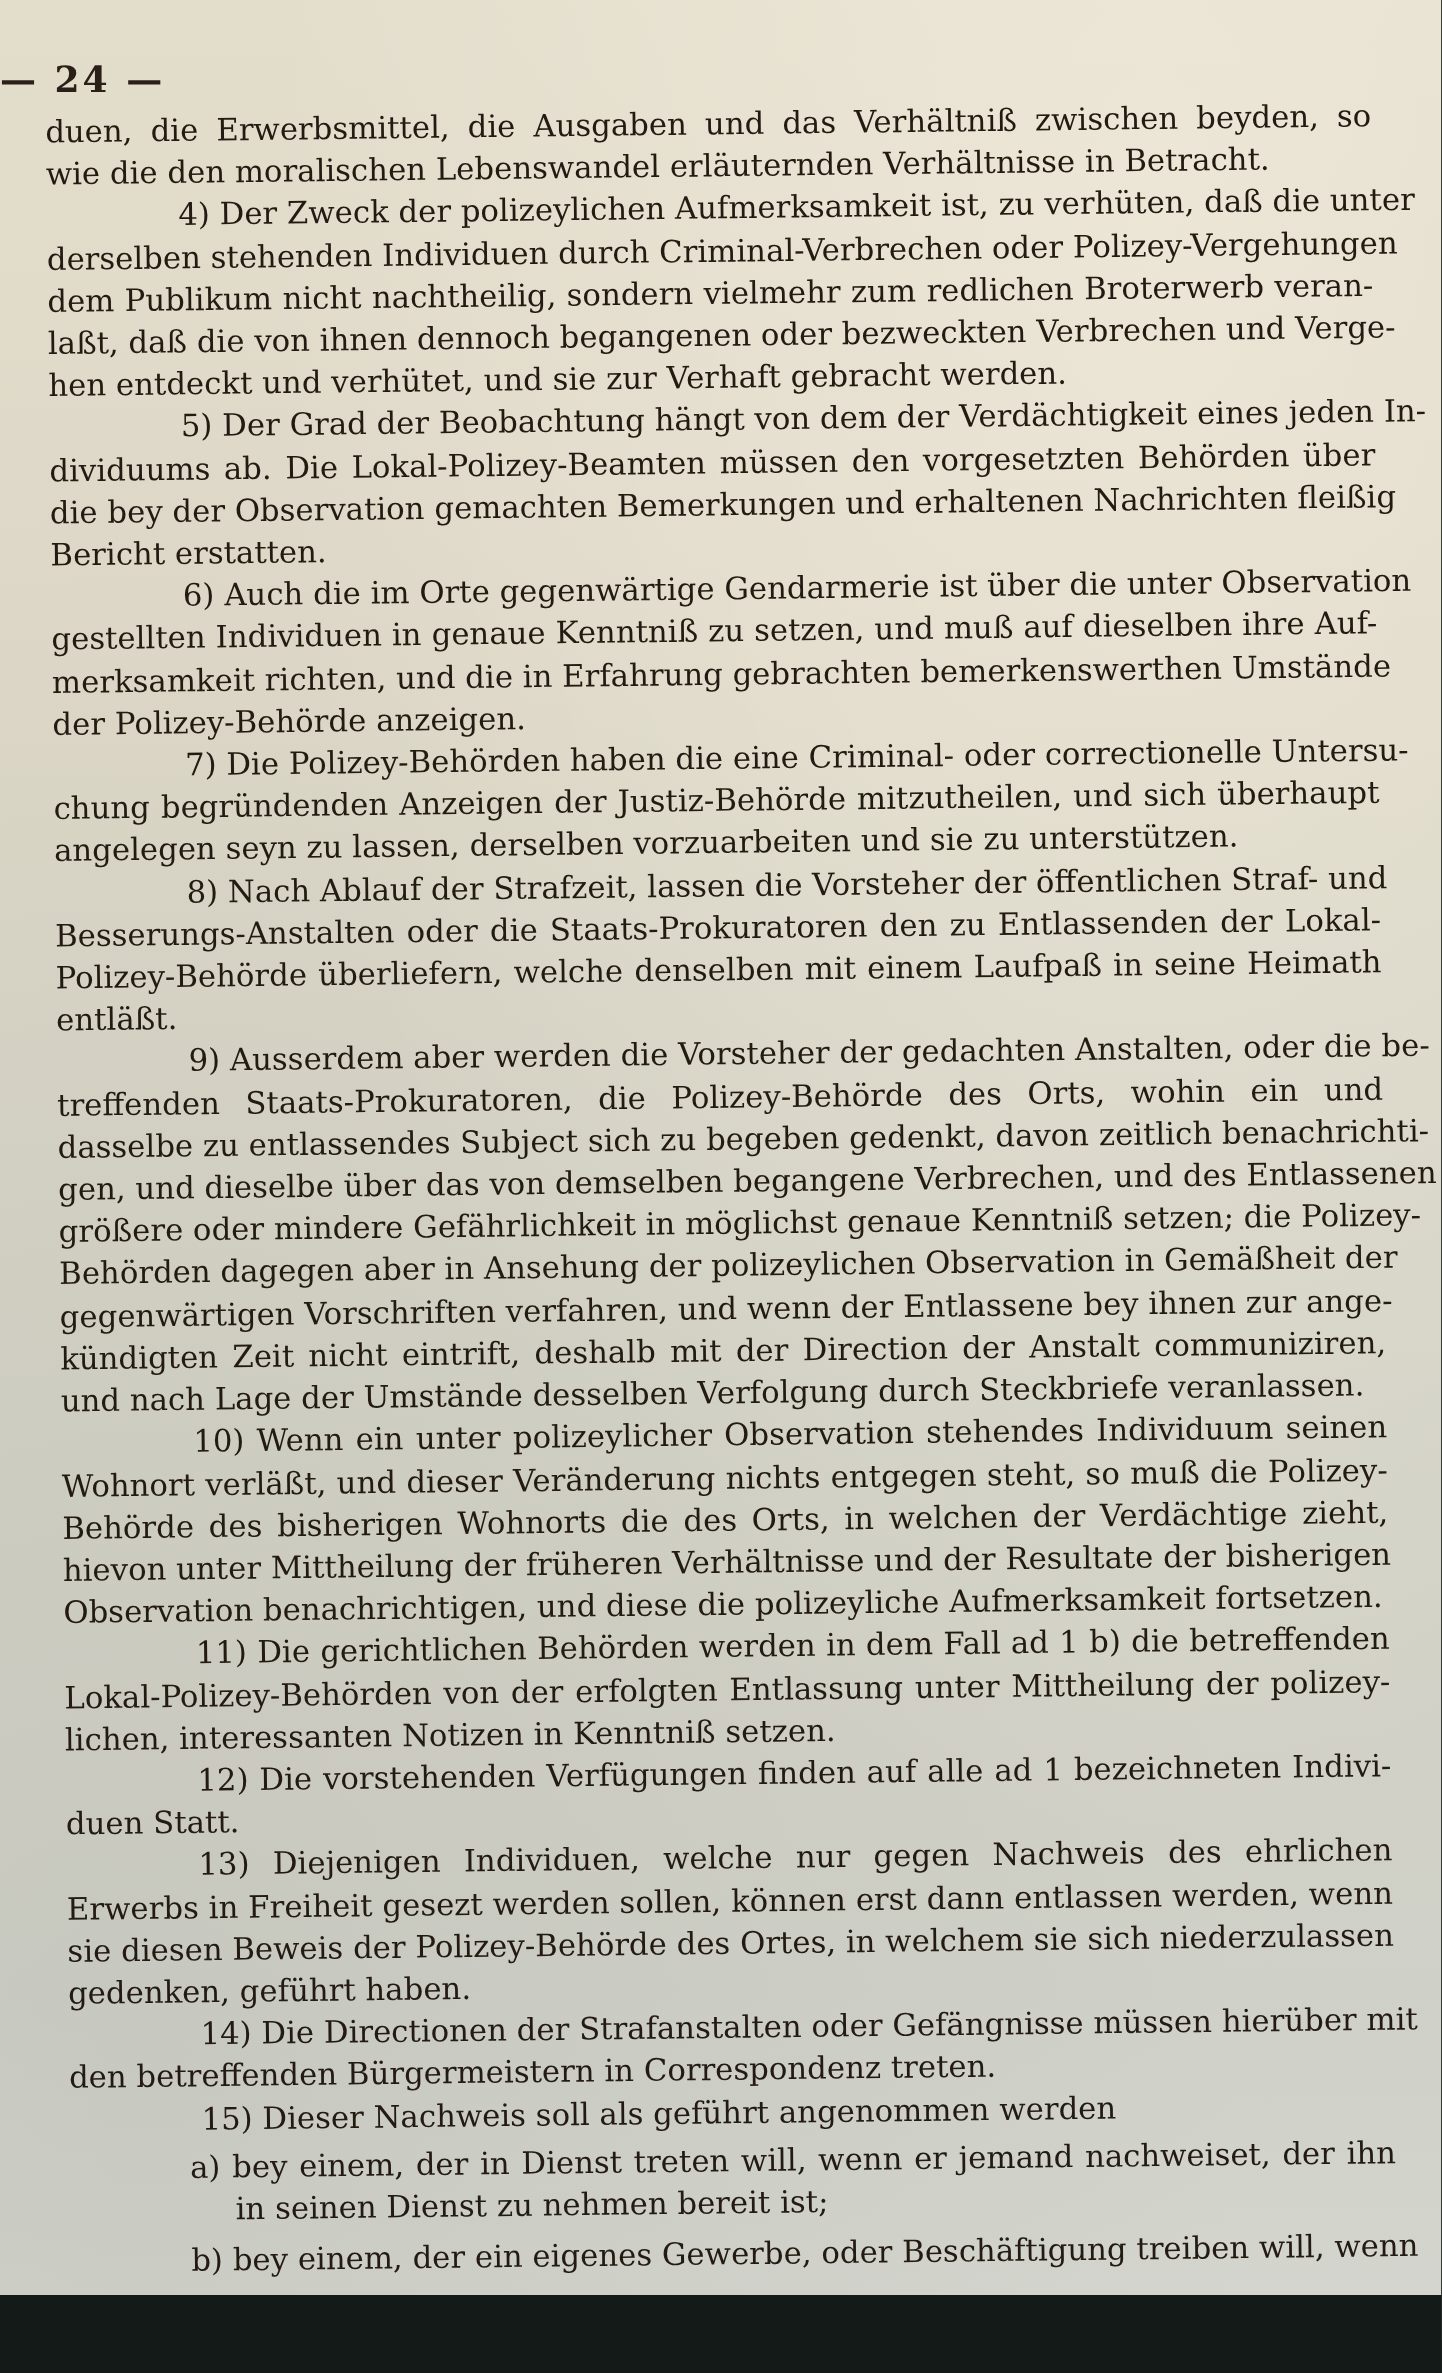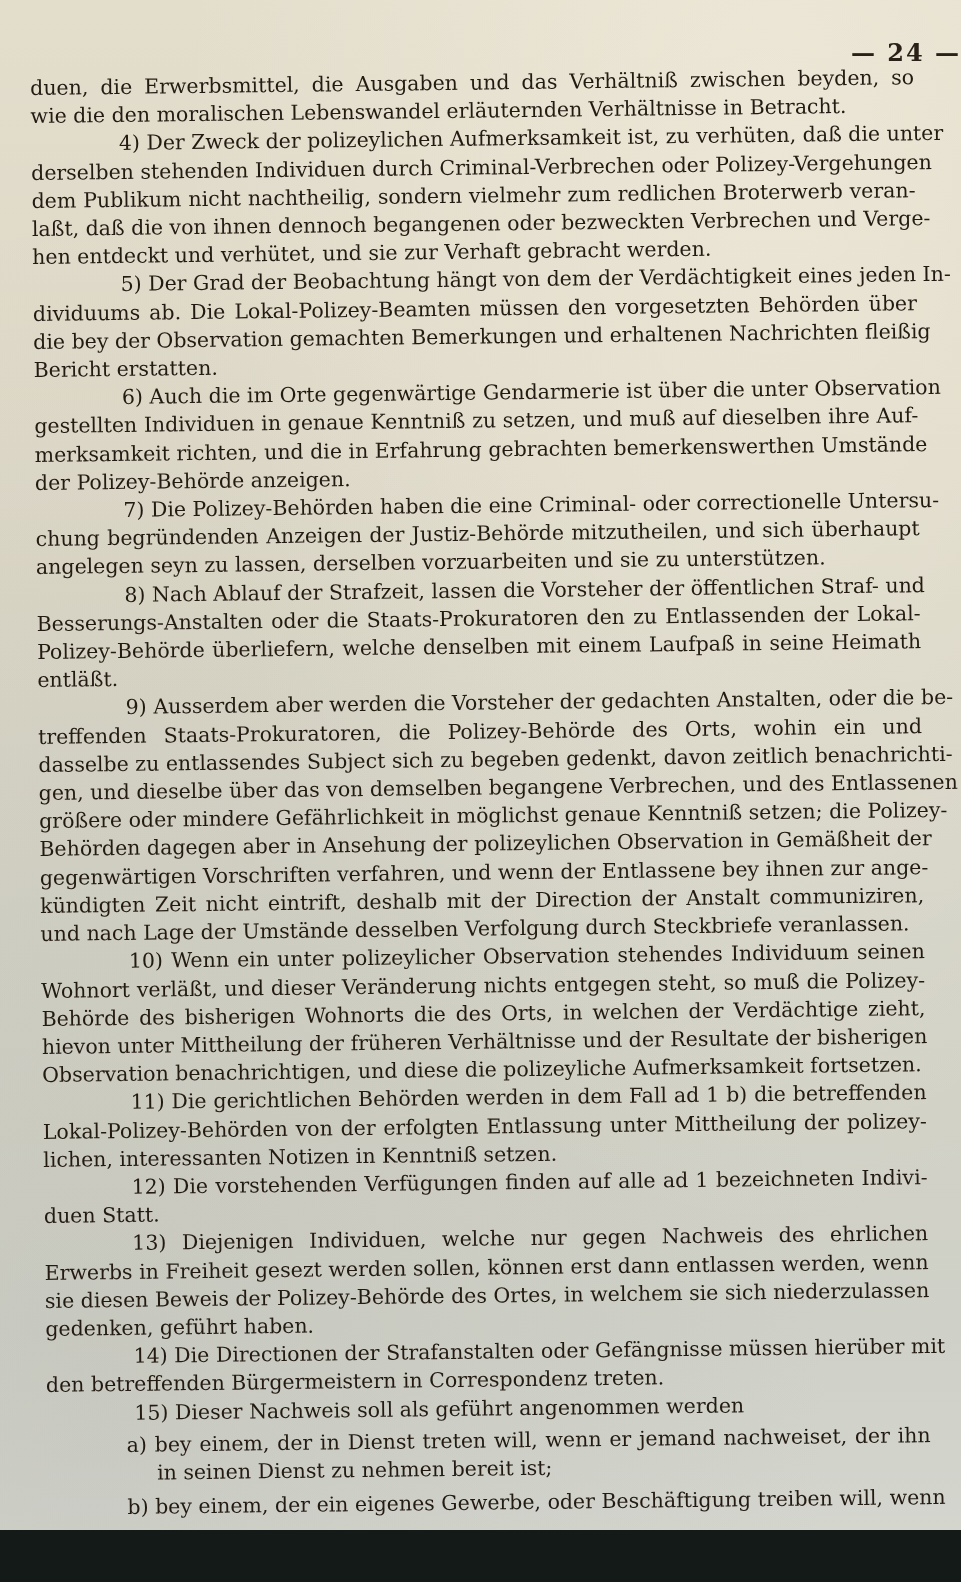--- a/index.html
+++ b/index.html
@@ -19,21 +19,21 @@
     background: radial-gradient(ellipse at 80% 10%, rgba(255,250,235,0.35), transparent 55%),
                 radial-gradient(ellipse at 10% 90%, rgba(150,150,140,0.15), transparent 60%);
     pointer-events: none;
   }
   .bottom-edge {
     position: absolute; left: 0; top: 1530px; width: 961px; height: 52px;
     background: #141a18;
   }
   .header {
     position: absolute; top: 38px; left: 0; width: 961px;
-    text-align: right; font-size: 24px; color: #2a2018; font-weight: bold;
+    text-align: left; font-size: 24px; color: #2a2018; font-weight: bold;
     letter-spacing: 2px;
   }
   .text {
     position: absolute; left: 30px; top: 74px; width: 884px;
     color: #231a12; font-size: 20.5px; line-height: 28.2px;
     font-family: "DejaVu Serif", serif;
     text-align: justify;
     transform: rotate(-0.7deg); transform-origin: left top;
   }
   .para { margin: 0; }

